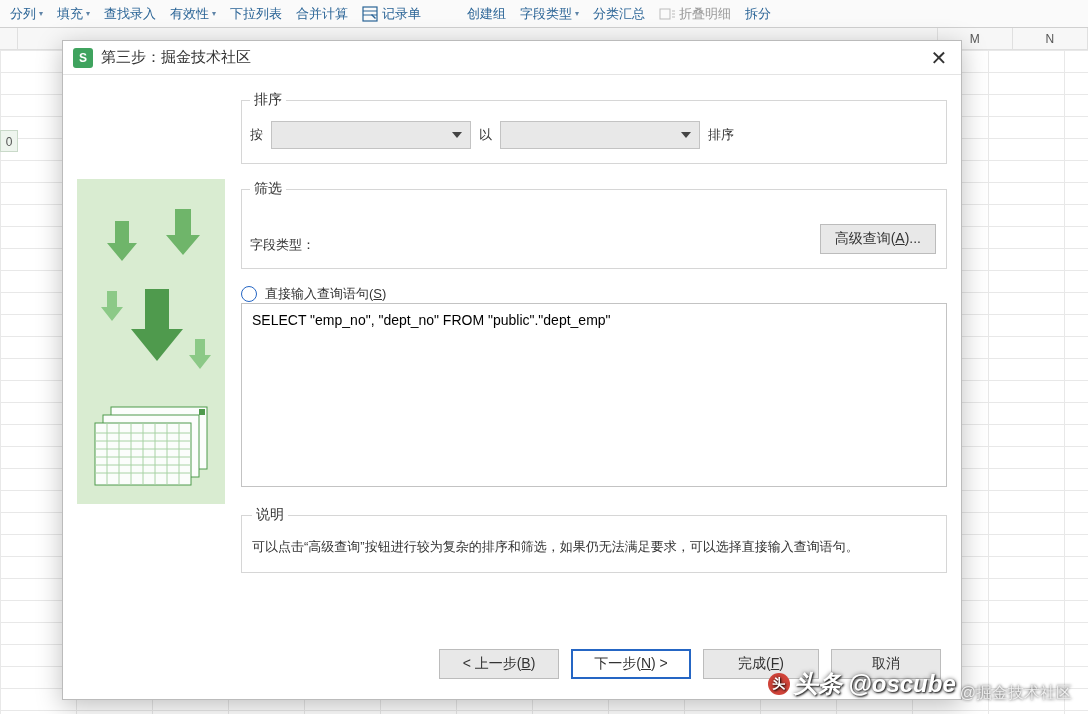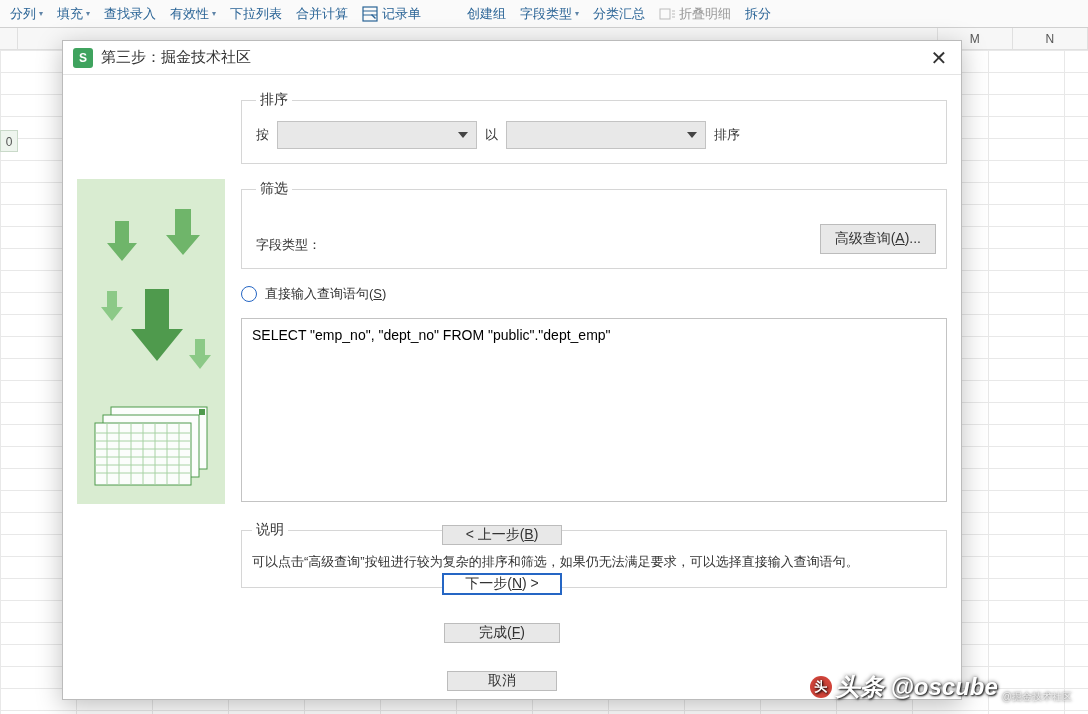--- a/index.html
+++ b/index.html
@@ -121,21 +121,21 @@
   position: relative;
   flex-shrink:0;
 }
 .arrow { position:absolute; fill:#5fa657; }
 .right-panel {
   flex:1;
   padding-left: 16px;
 }
 fieldset {
   border: 1px solid #d6d6d6;
-  padding: 12px 10px 14px 14px;
+  padding: 12px 10px 14px 8px;
   margin-bottom: 16px;
 }
 legend {
   padding: 0 4px;
   font-size: 14px;
 }
 .row {
   display:flex;
   align-items:center;
   gap:8px;
@@ -172,21 +172,21 @@
   height:30px;
   background:#e8e8e8;
   border:1px solid #bcbcbc;
   padding: 0 14px;
   font-size:14px;
   display:flex;align-items:center;justify-content:center;
   cursor:pointer;
 }
 .btn.primary { border:2px solid #2566c4; background:#fff;}
 .field-type { display:flex;align-items:flex-end;justify-content:space-between;margin-top:14px;}
-.radio-row { display:flex;align-items:center;gap:8px;margin-bottom:15px;}
+.radio-row { display:flex;align-items:center;gap:8px;margin-bottom:0;}
 .radio{
   width:16px;height:16px;border:1.5px solid #2566c4;border-radius:50%;
 }
 .sql-box {
   width:100%;
   height: 184px;
   border:1px solid #c3c3c3;
   padding:8px 10px;
   font-size:14px;
   outline:none;
@@ -196,38 +196,37 @@
 .desc-fs {
   border:1px solid #d6d6d6;
   padding:12px 10px 14px 10px;
 }
 .footer {
   height: 64px;
   border-top:1px solid transparent;
   display:flex;
   align-items:center;
   justify-content:flex-end;
-  gap: 28px;
+  gap: 12px;
   padding: 0 20px 8px 0;
-  flex-direction: column;
 }
 .under { text-decoration:underline; }
 .watermark {
   position:absolute;
   right: 16px;
   bottom: 10px;
   font-size: 24px;
   font-weight:bold;
   color: #fff;
   text-shadow: 0 0 4px rgba(0,0,0,.6), 1px 1px 2px rgba(0,0,0,.9);
   font-style: italic;
   display:flex;align-items:center;gap:4px;
   pointer-events:none;
 }
-.watermark .sub{font-size:10px;font-weight:normal;color:#eee;text-shadow:0 0 3px rgba(0,0,0,.8);font-style:normal;margin-top:20px;}
+.watermark .sub{font-size:16px;font-weight:normal;color:#eee;text-shadow:0 0 3px rgba(0,0,0,.8);font-style:normal;margin-top:20px;}
 .dot{width:22px;height:22px;border-radius:50%;background:#d2443a;display:flex;align-items:center;justify-content:center;color:#fff;font-size:13px;font-style:normal;}
 </style>
 </head>
 <body>
 
 <div class="toolbar">
   <div class="tool-item">
       <span>分列</span>
       <span class="caret">▾</span>
     </div>

